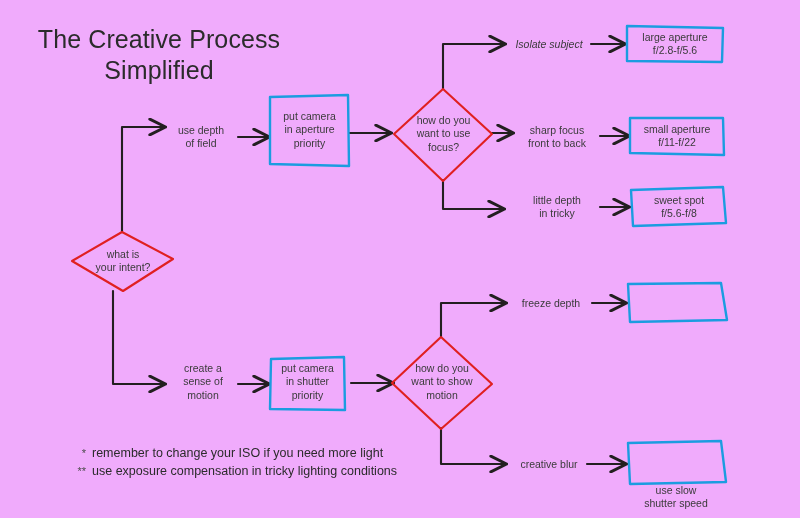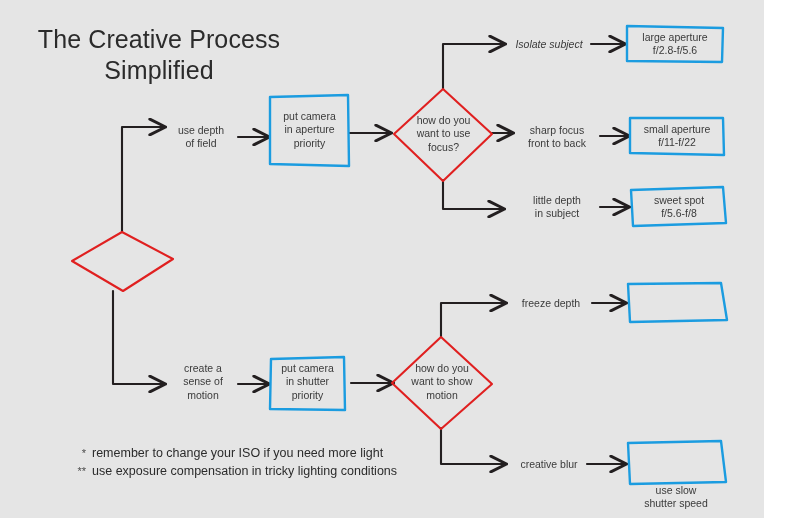--- a/index.html
+++ b/index.html
@@ -3,26 +3,25 @@
 <meta charset="utf-8">
 <title>The Creative Process Simplified</title>
 <style>
   html, body {
     margin: 0;
     padding: 0;
     background: #ffffff;
   }
   #canvas {
     position: relative;
-    width: 728px;
+    width: 800px;
     height: 518px;
-    background: #e5e5e5;
+    background: #f0abfc;
     overflow: hidden;
     font-family: "Liberation Sans", sans-serif;
-    padding-left: 36px;
   }
   #flow-svg {
     position: absolute;
     left: 0;
     top: 0;
     width: 800px;
     height: 518px;
   }
   .title-block {
     position: absolute;
@@ -141,20 +140,22 @@
       <path d="M270 97 L348 95 L349 166 L270 164 Z"></path>
       <path d="M627 26 L723 28 L722 62 L627 61 Z"></path>
       <path d="M630 118 L723 118 L724 155 L630 153 Z"></path>
       <path d="M631 190 L723 187 L726 223 L633 226 Z"></path>
       <path d="M271 359 L344 357 L345 410 L270 409 Z"></path>
       <path d="M628 284 L721 283 L727 320 L630 322 Z"></path>
       <path d="M628 443 L721 441 L726 482 L630 484 Z"></path>
     </g>
   </svg>
 
+  <div class="node-label diamond-text" style="left:72px;  top:248px; width:102px;">what is
+your intent?</div>
 
   <div class="node-label connector-text" style="left:164px; top:124px; width:74px;">use depth
 of field</div>
 
   <div class="node-label box-text" style="left:270px; top:110px; width:79px;">put camera
 in aperture
 priority</div>
 
   <div class="node-label diamond-text" style="left:396px; top:114px; width:95px;">how do you
 want to use
@@ -165,21 +166,21 @@
   <div class="node-label box-text" style="left:629px; top:31px;  width:92px;">large aperture
 f/2.8-f/5.6</div>
 
   <div class="node-label connector-text" style="left:514px; top:124px; width:86px;">sharp focus
 front to back</div>
 
   <div class="node-label box-text" style="left:631px; top:123px; width:92px;">small aperture
 f/11-f/22</div>
 
   <div class="node-label connector-text" style="left:514px; top:194px; width:86px;">little depth
-in subject</div>
+in tricky</div>
 
   <div class="node-label box-text" style="left:633px; top:194px; width:92px;">sweet spot
 f/5.6-f/8</div>
 
   <div class="node-label connector-text" style="left:168px; top:362px; width:70px;">create a
 sense of
 motion</div>
 
   <div class="node-label box-text" style="left:270px; top:362px; width:75px;">put camera
 in shutter

